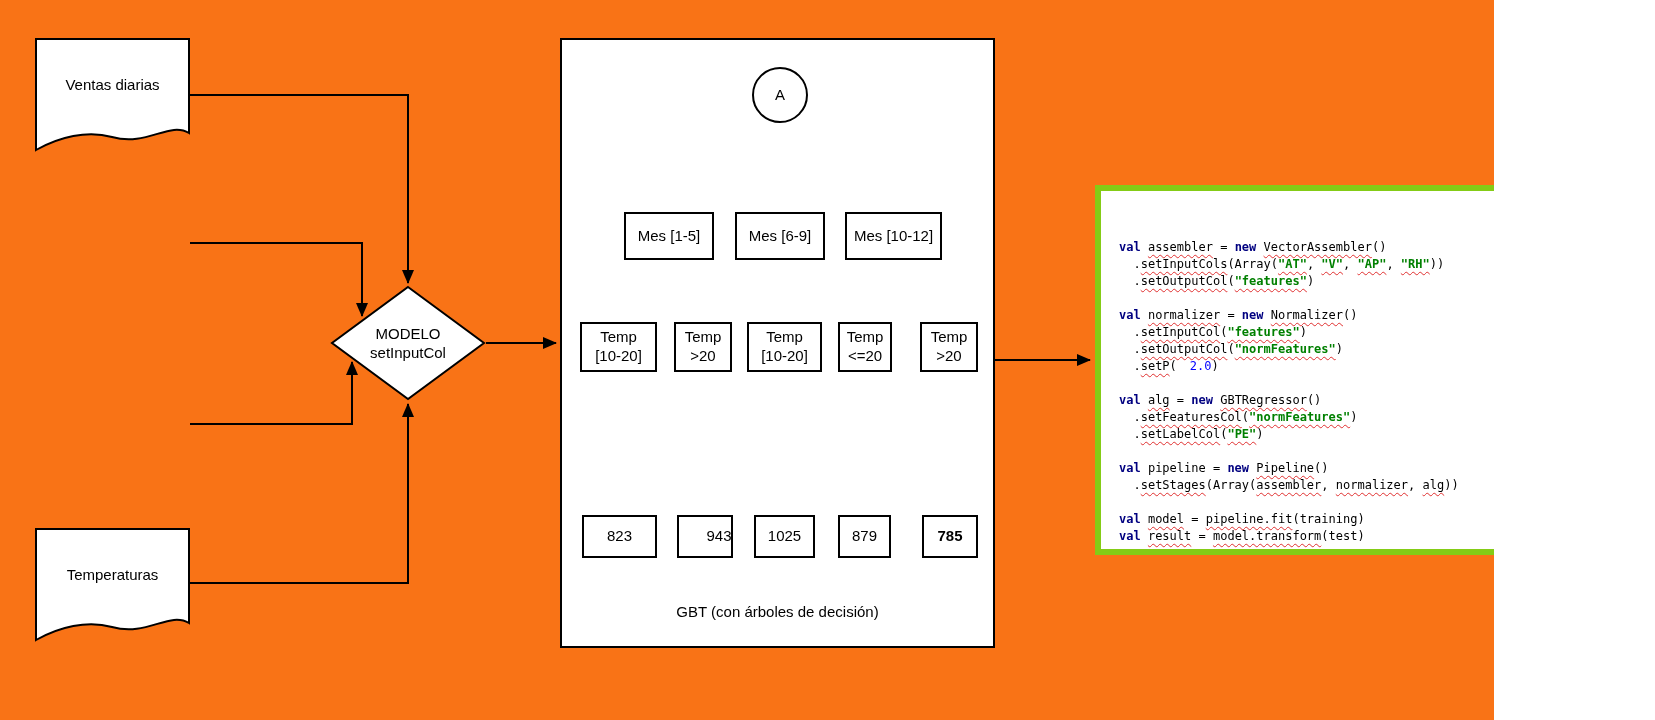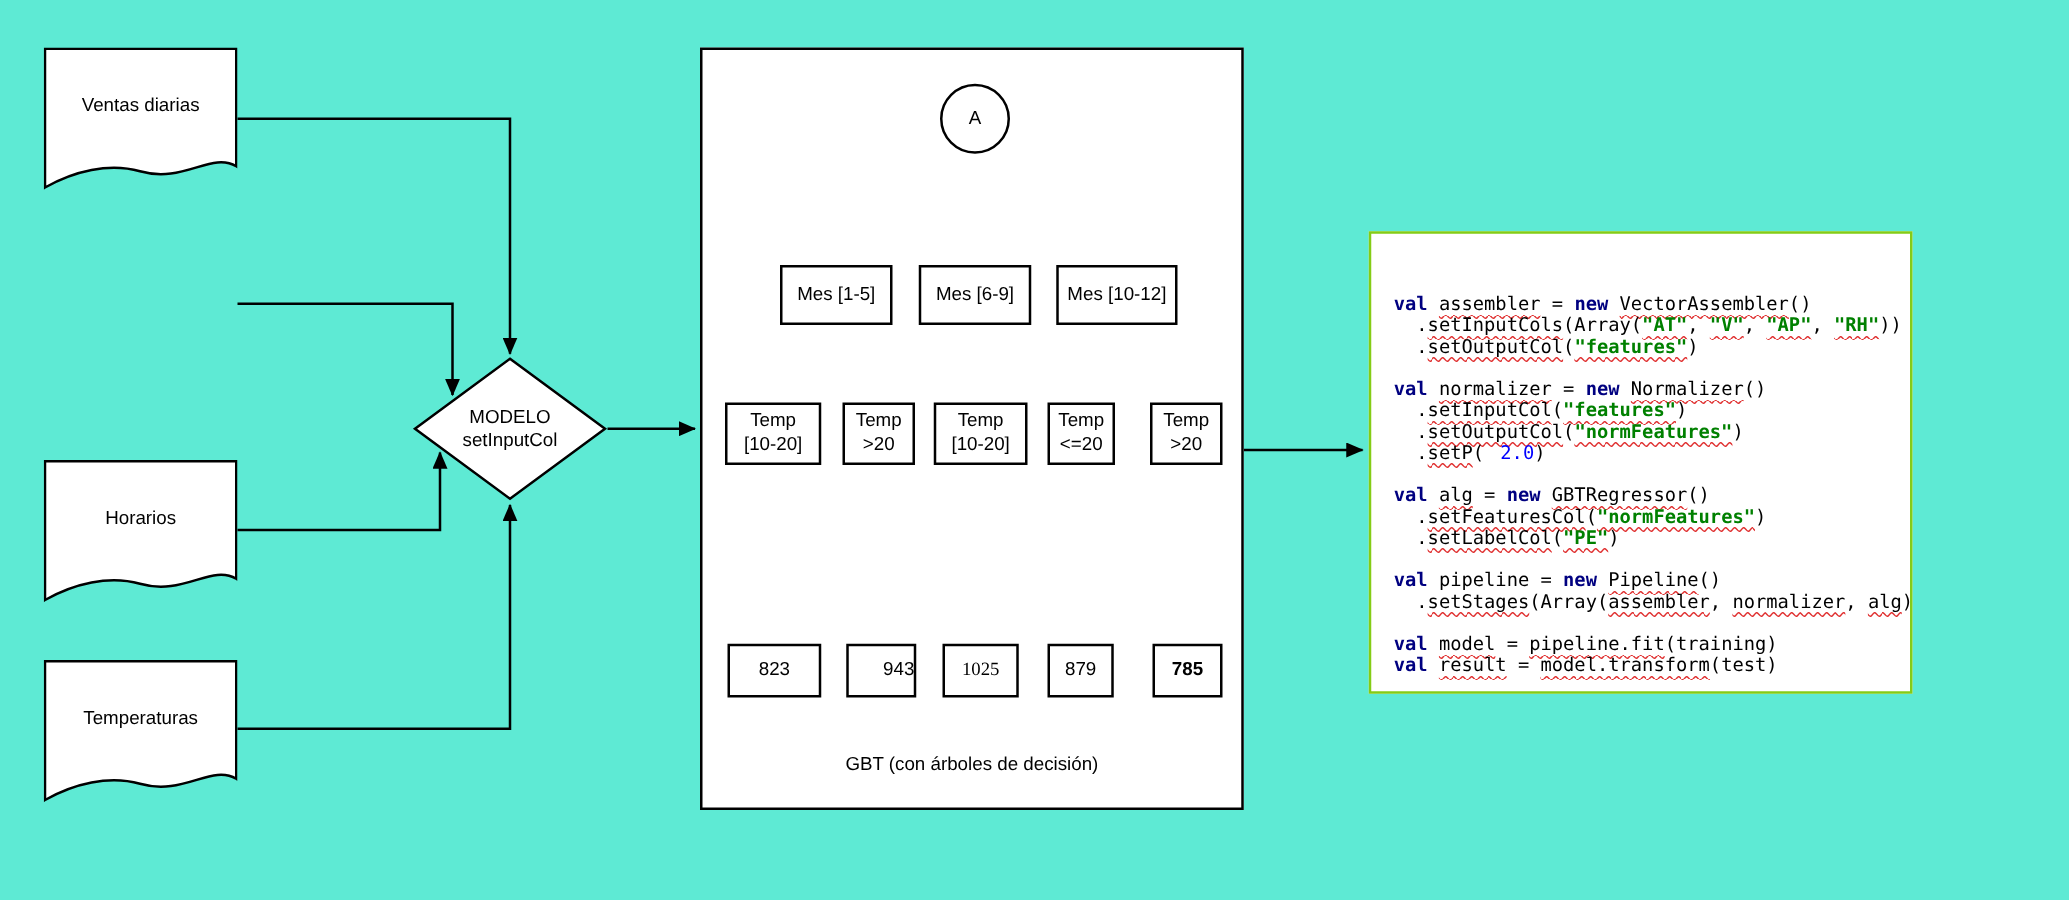--- a/index.html
+++ b/index.html
@@ -1,18 +1,18 @@
 <!DOCTYPE html>
 <html style="--kw: #000080; --str: #008000; --num: #0000ff; --sq: #e03030;"><head>
 <meta charset="utf-8">
 <style>
   * { margin:0; padding:0; box-sizing:border-box; }
   html,body { background:#fff; }
   body { font-family:"Liberation Sans", sans-serif; color:#000; }
-  .canvas { position:relative; width:1655px; height:720px; background:#5eead4; overflow:hidden; }
+  .canvas { position:relative; width:1494px; height:720px; background:#f97316; overflow:hidden; }
 
   .arrows { position:absolute; left:0; top:0; width:1655px; height:720px; pointer-events:none; }
   .arrows polyline, .arrows line { fill:none; stroke:#000; stroke-width:2; }
 
   .doc { position:absolute; width:155px; height:115px; }
   .doc svg { position:absolute; left:0; top:0; }
   .doc .label { position:absolute; left:0; top:0; width:100%; height:92px;
     display:flex; align-items:center; justify-content:center; font-size:15px; text-align:center; }
 
   .diamond { position:absolute; left:330px; top:285px; width:156px; height:116px; }
@@ -23,22 +23,22 @@
 
   .gbt-box { position:absolute; left:560px; top:38px; width:435px; height:610px;
     border:2px solid #000; background:#fff; }
   .node { position:absolute; border:2px solid #000; background:#fff;
     display:flex; align-items:center; justify-content:center; text-align:center;
     font-size:15px; line-height:1.25; white-space:pre-line; }
   .circle { border-radius:50%; }
   .caption { position:absolute; left:0; bottom:26px; width:100%; text-align:center; font-size:15px; }
 
   .code-box { position:absolute; left:1095px; top:185px; width:435px; height:370px;
-    border:2px solid #84cc16; background:#fff; padding:14px 18px;
-    font-family:"DejaVu Sans Mono", monospace; font-size:15px; line-height:17px;
+    border:6px solid #84cc16; background:#fff; padding:14px 18px;
+    font-family:"DejaVu Sans Mono", monospace; font-size:12px; line-height:17px;
     white-space:pre; overflow:hidden; }
   .code-line { height:17px; }
   .kw  { color:var(--kw,#000080); font-weight:bold; }
   .str { color:var(--str,#008000); font-weight:bold; }
   .num { color:var(--num,#0000ff);margin-left:13px; }
   .wavy { text-decoration-line:underline; text-decoration-style:wavy;
     text-decoration-color:var(--sq,#e03030); text-decoration-thickness:1px;
     text-underline-offset:3px; }
 </style>
 </head>
@@ -75,26 +75,20 @@
     <polyline points="862,370 862,510" marker-end="url(#arr)"></polyline>
     <polyline points="948,370 948,510" marker-end="url(#arr)"></polyline>
   </svg>
 
   <div class="doc" style="left:35px; top:38px;">
     <svg width="155" height="115" viewBox="0 0 155 115">
       <path d="M1,1 H154 V95 C134,83 112,109 77,99 C52,92 24,99 1,112 Z" fill="#fff" stroke="#000" stroke-width="2"></path>
     </svg>
     <div class="label">Ventas diarias</div>
   </div>
-  <div class="doc" style="left:35px; top:368px;">
-    <svg width="155" height="115" viewBox="0 0 155 115">
-      <path d="M1,1 H154 V95 C134,83 112,109 77,99 C52,92 24,99 1,112 Z" fill="#fff" stroke="#000" stroke-width="2"></path>
-    </svg>
-    <div class="label">Horarios</div>
-  </div>
   <div class="doc" style="left:35px; top:528px;">
     <svg width="155" height="115" viewBox="0 0 155 115">
       <path d="M1,1 H154 V95 C134,83 112,109 77,99 C52,92 24,99 1,112 Z" fill="#fff" stroke="#000" stroke-width="2"></path>
     </svg>
     <div class="label">Temperaturas</div>
   </div>
 
   <div class="diamond">
     <svg width="156" height="116" viewBox="0 0 156 116">
       <polygon points="78,2 154,58 78,114 2,58" fill="#fff" stroke="#000" stroke-width="2"></polygon>
@@ -116,21 +110,21 @@
 &gt;20</div>
     <div class="node" style="left:185px; top:282px; width:75px; height:50px;">Temp
 [10-20]</div>
     <div class="node" style="left:276px; top:282px; width:54px; height:50px;">Temp
 &lt;=20</div>
     <div class="node" style="left:358px; top:282px; width:58px; height:50px;">Temp
 &gt;20</div>
 
     <div class="node" style="left:20px; top:475px; width:75px; height:43px;">823</div>
     <div class="node" style="left:115px; top:475px; width:56px; height:43px;padding-left:28px;">943</div>
-    <div class="node" style="left:192px; top:475px; width:61px; height:43px;font-family:Liberation Serif, serif;">1025</div>
+    <div class="node" style="left:192px; top:475px; width:61px; height:43px;">1025</div>
     <div class="node" style="left:276px; top:475px; width:53px; height:43px;">879</div>
     <div class="node" style="left:360px; top:475px; width:56px; height:43px;font-weight:bold;">785</div>
 
     <div class="caption">GBT (con árboles de decisión)</div>
   </div>
 
   <div class="code-box">
     <div><div class="code-line"><span class="kw">val </span><span class="wavy">assembler</span><span> = </span><span class="kw">new </span><span class="wavy">VectorAssembler</span><span>()</span></div><div class="code-line"><span>  .</span><span class="wavy">setInputCols</span><span>(Array(</span><span class="str wavy">"AT"</span><span>, </span><span class="str wavy">"V"</span><span>, </span><span class="str wavy">"AP"</span><span>, </span><span class="str wavy">"RH"</span><span>))</span></div><div class="code-line"><span>  .</span><span class="wavy">setOutputCol</span><span>(</span><span class="str wavy">"features"</span><span>)</span></div><div class="code-line">&nbsp;</div><div class="code-line"><span class="kw">val </span><span class="wavy">normalizer</span><span> = </span><span class="kw">new </span><span class="wavy">Normalizer</span><span>()</span></div><div class="code-line"><span>  .</span><span class="wavy">setInputCol</span><span>(</span><span class="str wavy">"features"</span><span>)</span></div><div class="code-line"><span>  .</span><span class="wavy">setOutputCol</span><span>(</span><span class="str wavy">"normFeatures"</span><span>)</span></div><div class="code-line"><span>  .</span><span class="wavy">setP</span><span>(</span><span class="num">2.0</span><span>)</span></div><div class="code-line">&nbsp;</div><div class="code-line"><span class="kw">val </span><span class="wavy">alg</span><span> = </span><span class="kw">new </span><span class="wavy">GBTRegressor</span><span>()</span></div><div class="code-line"><span>  .</span><span class="wavy">setFeaturesCol</span><span>(</span><span class="str wavy">"normFeatures"</span><span>)</span></div><div class="code-line"><span>  .</span><span class="wavy">setLabelCol</span><span>(</span><span class="str wavy">"PE"</span><span>)</span></div><div class="code-line">&nbsp;</div><div class="code-line"><span class="kw">val </span><span>pipeline = </span><span class="kw">new </span><span class="wavy">Pipeline</span><span>()</span></div><div class="code-line"><span>  .</span><span class="wavy">setStages</span><span>(Array(</span><span class="wavy">assembler</span><span>, </span><span class="wavy">normalizer</span><span>, </span><span class="wavy">alg</span><span>))</span></div><div class="code-line">&nbsp;</div><div class="code-line"><span class="kw">val </span><span class="wavy">model</span><span> = </span><span class="wavy">pipeline.fit</span><span>(training)</span></div><div class="code-line"><span class="kw">val </span><span class="wavy">result</span><span> = </span><span class="wavy">model.transform</span><span>(test)</span></div><div class="code-line">&nbsp;</div></div>
   </div>
 

